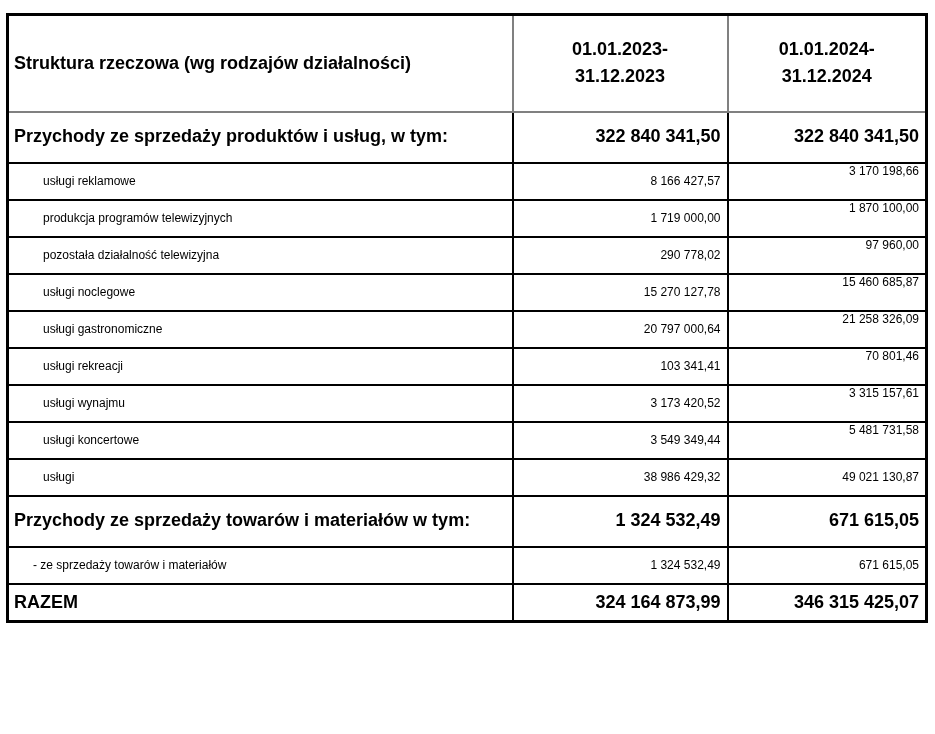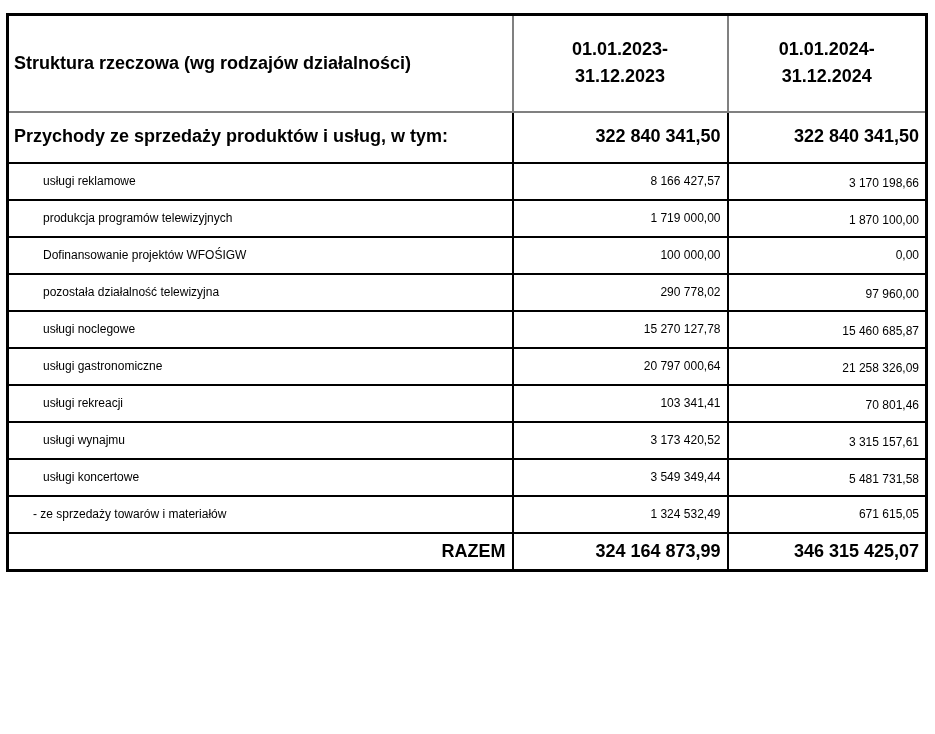--- a/index.html
+++ b/index.html
@@ -59,29 +59,29 @@
   tr.total td {
     font-weight: bold;
     font-size: 18px;
   }
   td.label {
     text-align: left;
     padding: 2px 6px 2px 5px;
   }
   tr.item td.label   { padding-left: 34px; }
   tr.item.indent2 td.label { padding-left: 24px; }
-  tr.total td.label  { text-align: right; padding-left: 5px; }
+  tr.total td.label  { text-align: left; padding-left: 5px; }
   td.num {
     text-align: right;
     padding: 2px 6px;
     white-space: nowrap;
   }
   td.num.v-top {
     vertical-align: top;
-    padding-top: 12px;
+    padding-top: 0;
   }
 </style>
 </head>
 <body>
 
 <table class="rev">
   <colgroup>
     <col class="c1">
     <col class="c2">
     <col class="c3">
@@ -105,25 +105,20 @@
         <td class="label">usługi reklamowe</td>
         <td class="num">8 166 427,57</td>
         <td class="num v-top">3 170 198,66</td>
       </tr>
       <tr class="item">
         <td class="label">produkcja programów telewizyjnych</td>
         <td class="num">1 719 000,00</td>
         <td class="num v-top">1 870 100,00</td>
       </tr>
       <tr class="item">
-        <td class="label">Dofinansowanie projektów WFOŚIGW</td>
-        <td class="num">100 000,00</td>
-        <td class="num">0,00</td>
-      </tr>
-      <tr class="item">
         <td class="label">pozostała działalność telewizyjna</td>
         <td class="num">290 778,02</td>
         <td class="num v-top">97 960,00</td>
       </tr>
       <tr class="item">
         <td class="label">usługi noclegowe</td>
         <td class="num">15 270 127,78</td>
         <td class="num v-top">15 460 685,87</td>
       </tr>
       <tr class="item">
@@ -139,20 +134,30 @@
       <tr class="item">
         <td class="label">usługi wynajmu</td>
         <td class="num">3 173 420,52</td>
         <td class="num v-top">3 315 157,61</td>
       </tr>
       <tr class="item">
         <td class="label">usługi koncertowe</td>
         <td class="num">3 549 349,44</td>
         <td class="num v-top">5 481 731,58</td>
       </tr>
+      <tr class="item">
+        <td class="label">usługi</td>
+        <td class="num">38 986 429,32</td>
+        <td class="num">49 021 130,87</td>
+      </tr>
+      <tr class="section">
+        <td class="label">Przychody ze sprzedaży towarów i materiałów w tym:</td>
+        <td class="num">1 324 532,49</td>
+        <td class="num">671 615,05</td>
+      </tr>
       <tr class="item indent2">
         <td class="label">- ze sprzedaży towarów i materiałów</td>
         <td class="num">1 324 532,49</td>
         <td class="num">671 615,05</td>
       </tr>
       <tr class="total">
         <td class="label">RAZEM</td>
         <td class="num">324 164 873,99</td>
         <td class="num">346 315 425,07</td>
       </tr>

